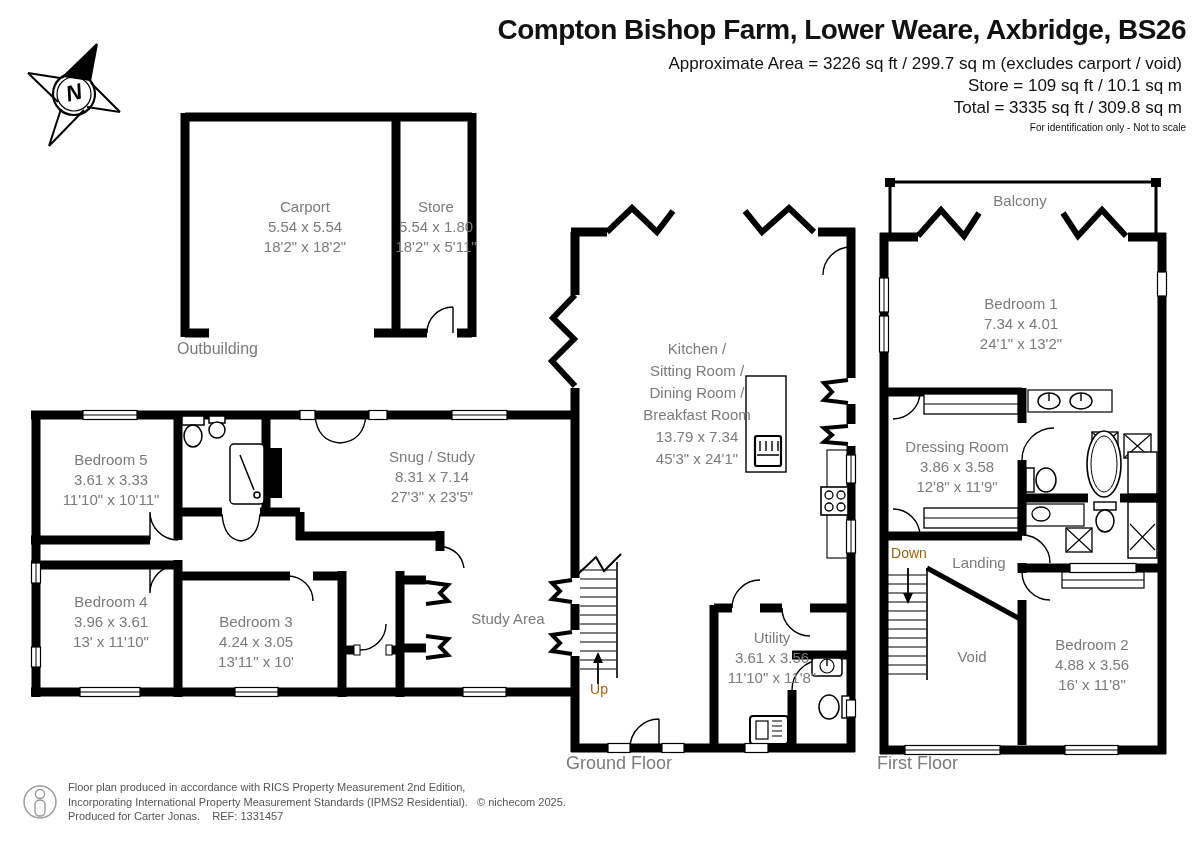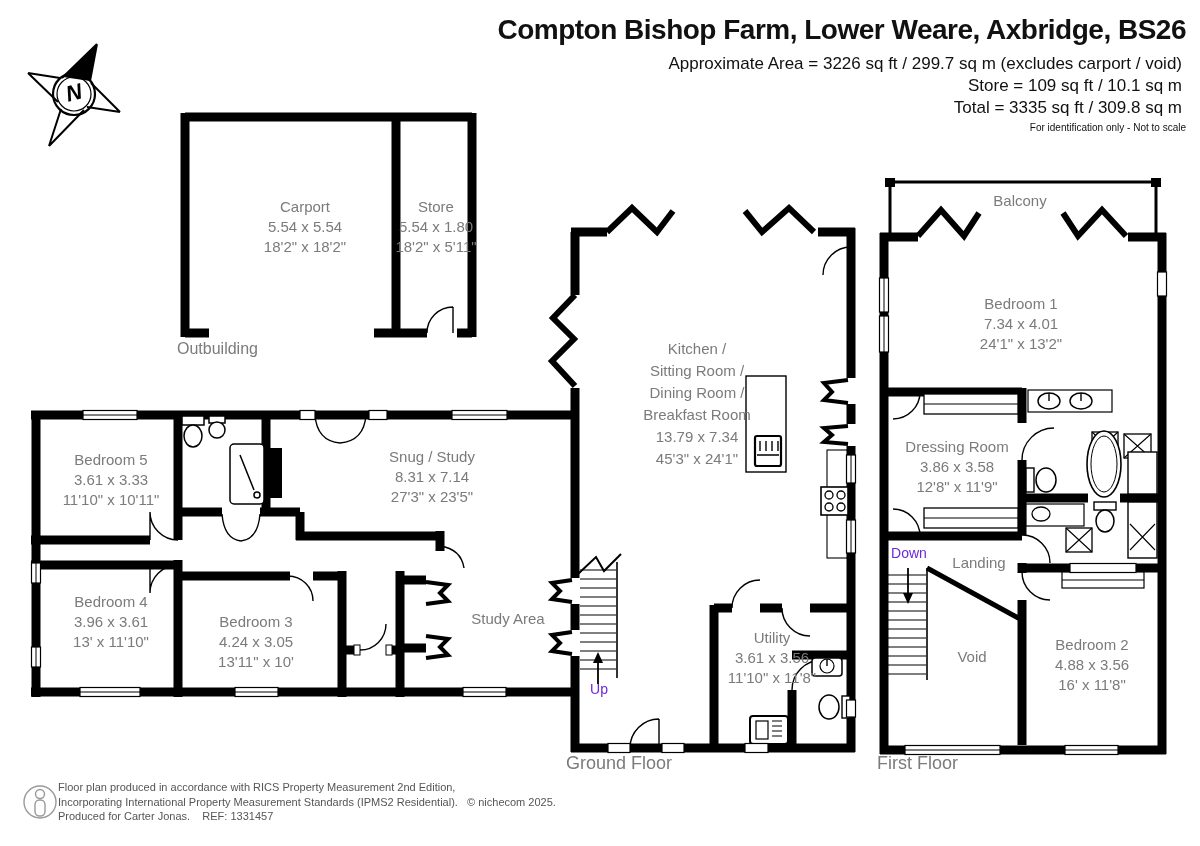--- a/index.html
+++ b/index.html
@@ -9,25 +9,25 @@
   
   .header{position:absolute;top:14px;right:14px;text-align:right;color:#111;}
   .header .title{font-size:28px;font-weight:bold;letter-spacing:-0.5px;margin:0 0 8px 0;}
   .header .area-line{font-size:17px;margin:2px 4px;}
   .header .ident{font-size:10px;margin-top:4px;}
   
   .room-label{position:absolute;transform:translateX(-50%);text-align:center;
               color:#7b7b7b;font-size:15px;line-height:20px;white-space:nowrap;}
   .room-label.kitchen{line-height:22px;}
   .floor-label{position:absolute;color:#7b7b7b;font-size:18px;white-space:nowrap;}
-  .mini-label{position:absolute;transform:translateX(-50%);color:#6d28d9;font-size:14px;white-space:nowrap;}
+  .mini-label{position:absolute;transform:translateX(-50%);color:#a16207;font-size:14px;white-space:nowrap;}
   .compass-n{position:absolute;left:74px;top:80px;transform:translateX(-50%) rotate(-14deg);
              font-size:22px;font-weight:bold;font-style:italic;color:#000;}
   
-  .footer{position:absolute;left:22px;top:780px;display:flex;align-items:flex-start;gap:0;}
+  .footer{position:absolute;left:22px;top:780px;display:flex;align-items:flex-start;gap:10px;}
   .footer .txt{color:#555;font-size:11px;line-height:14.5px;}
 </style>
 </head>
 <body>
 
 <div class="page">
 
   <svg class="plan" width="1200" height="846" viewBox="0 0 1200 846">
 
     <g stroke="#000" fill="none">

